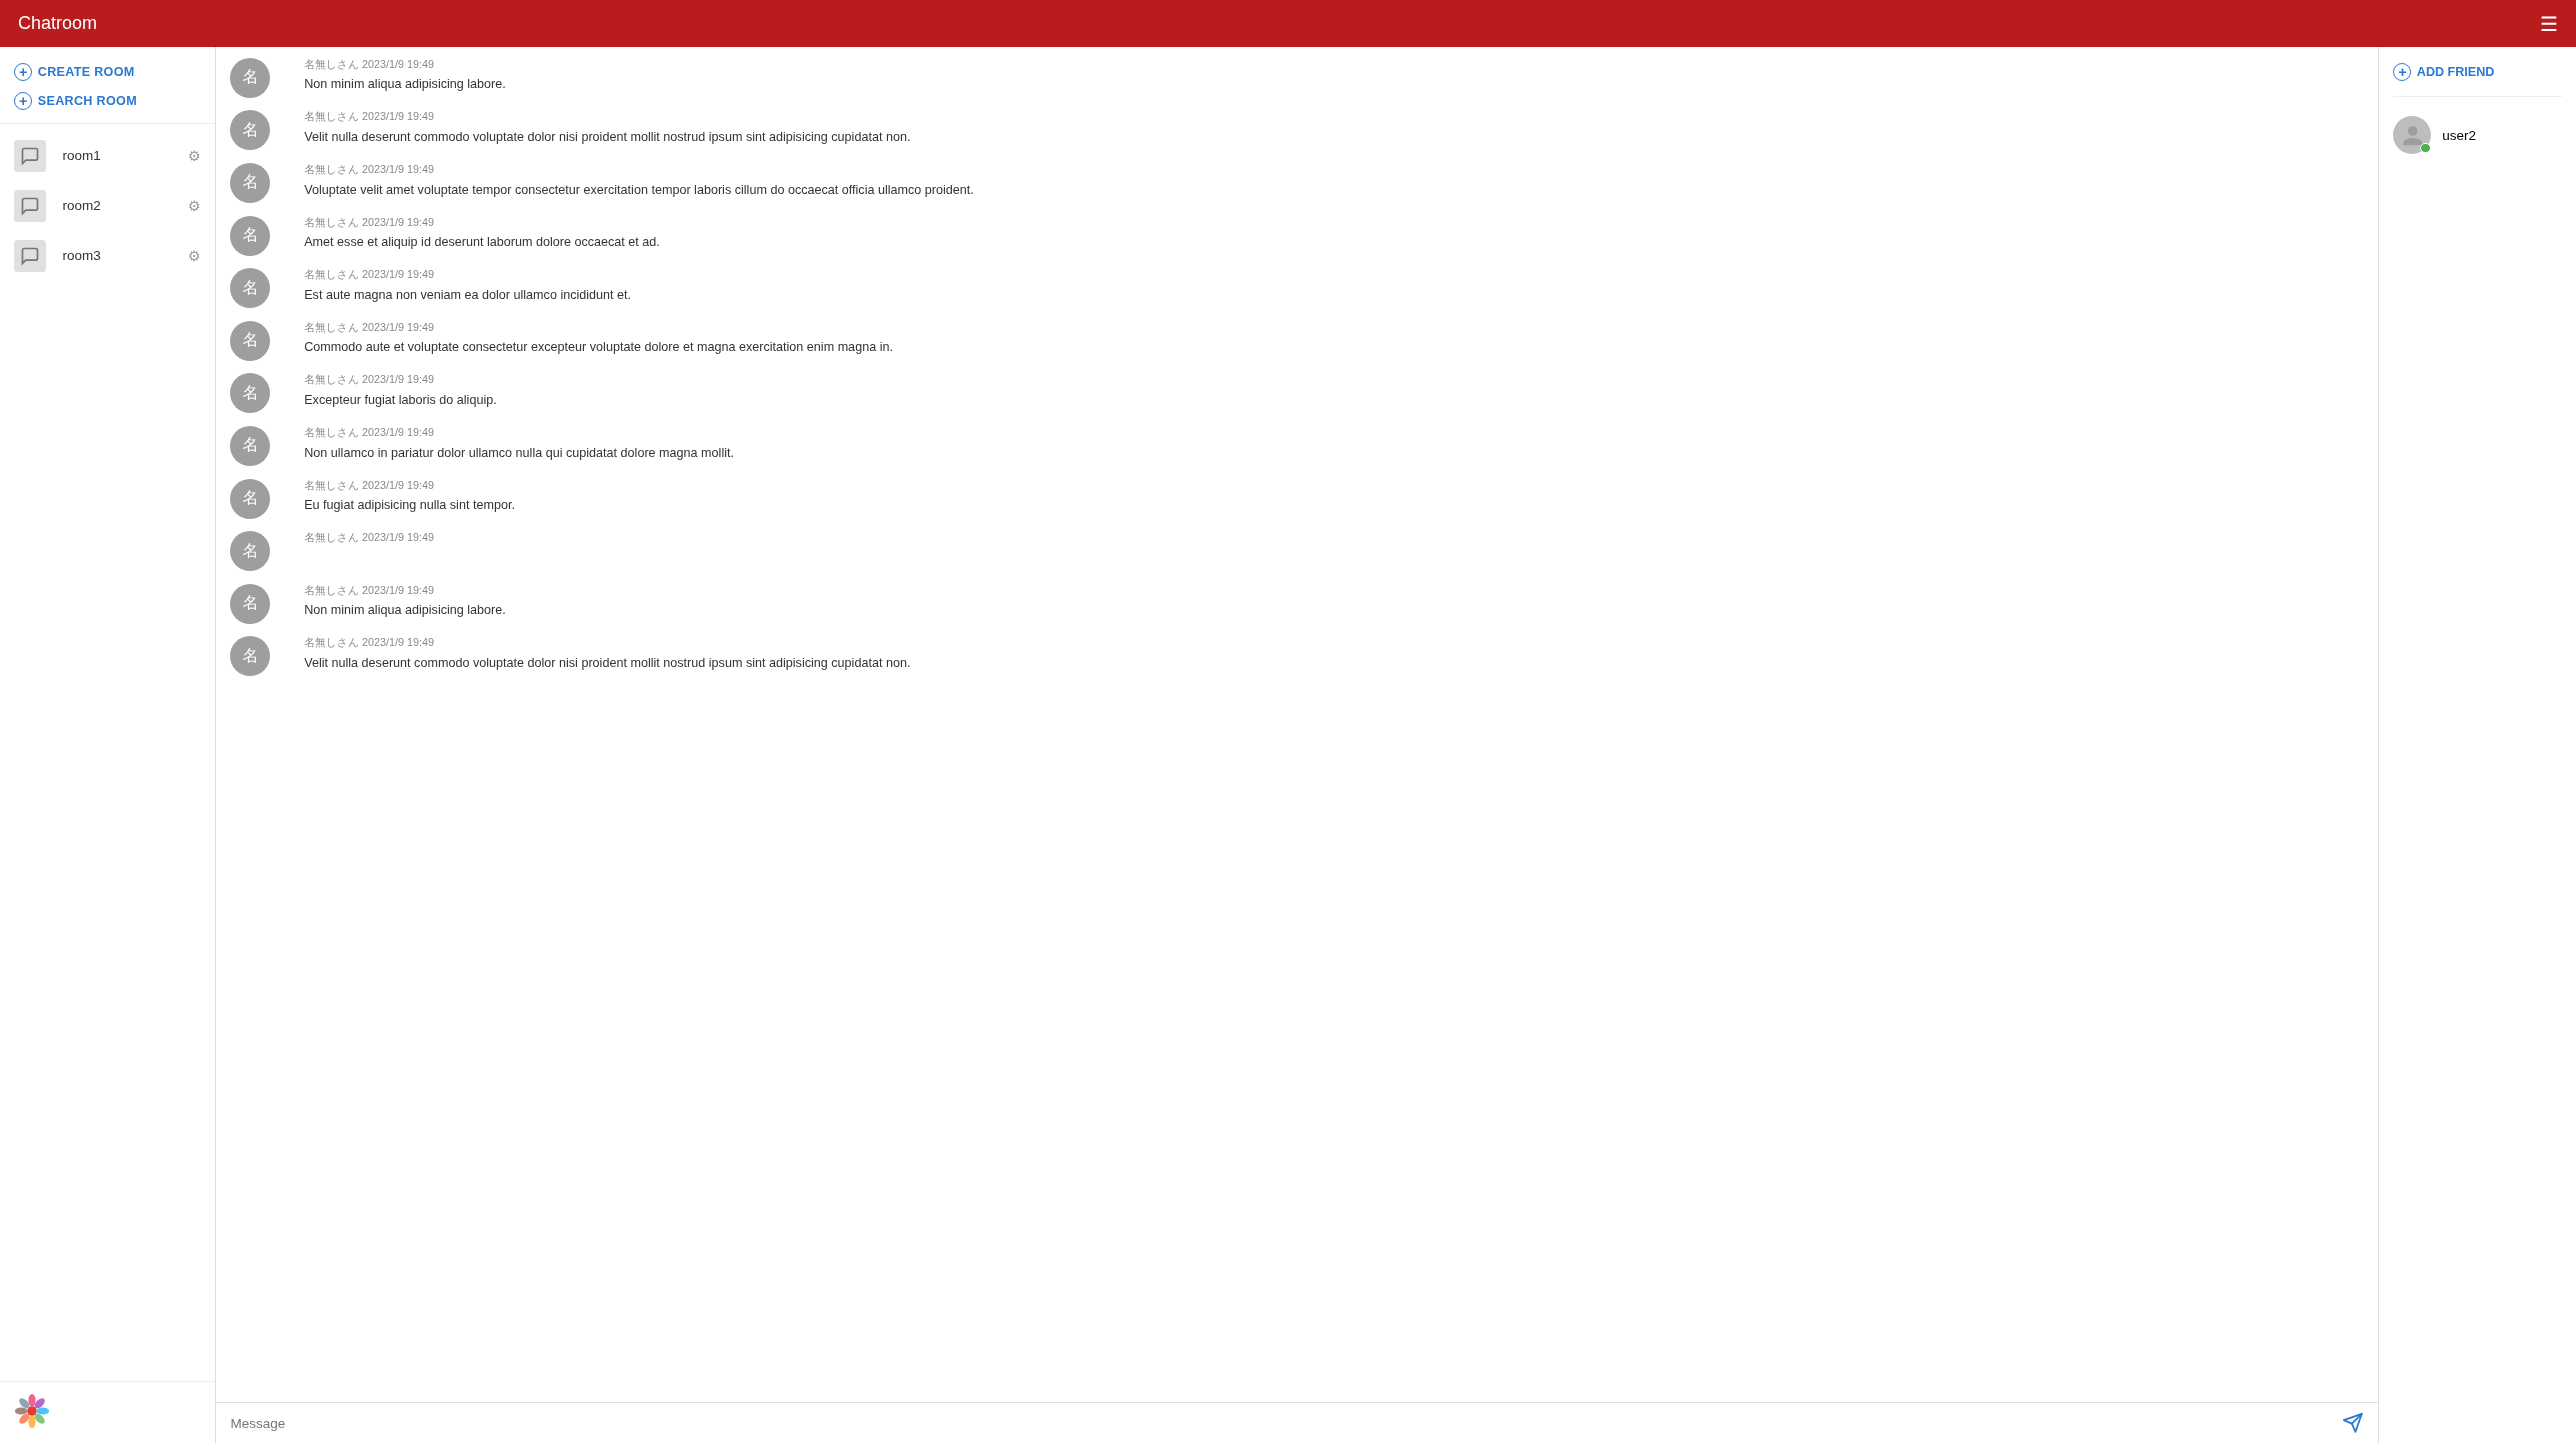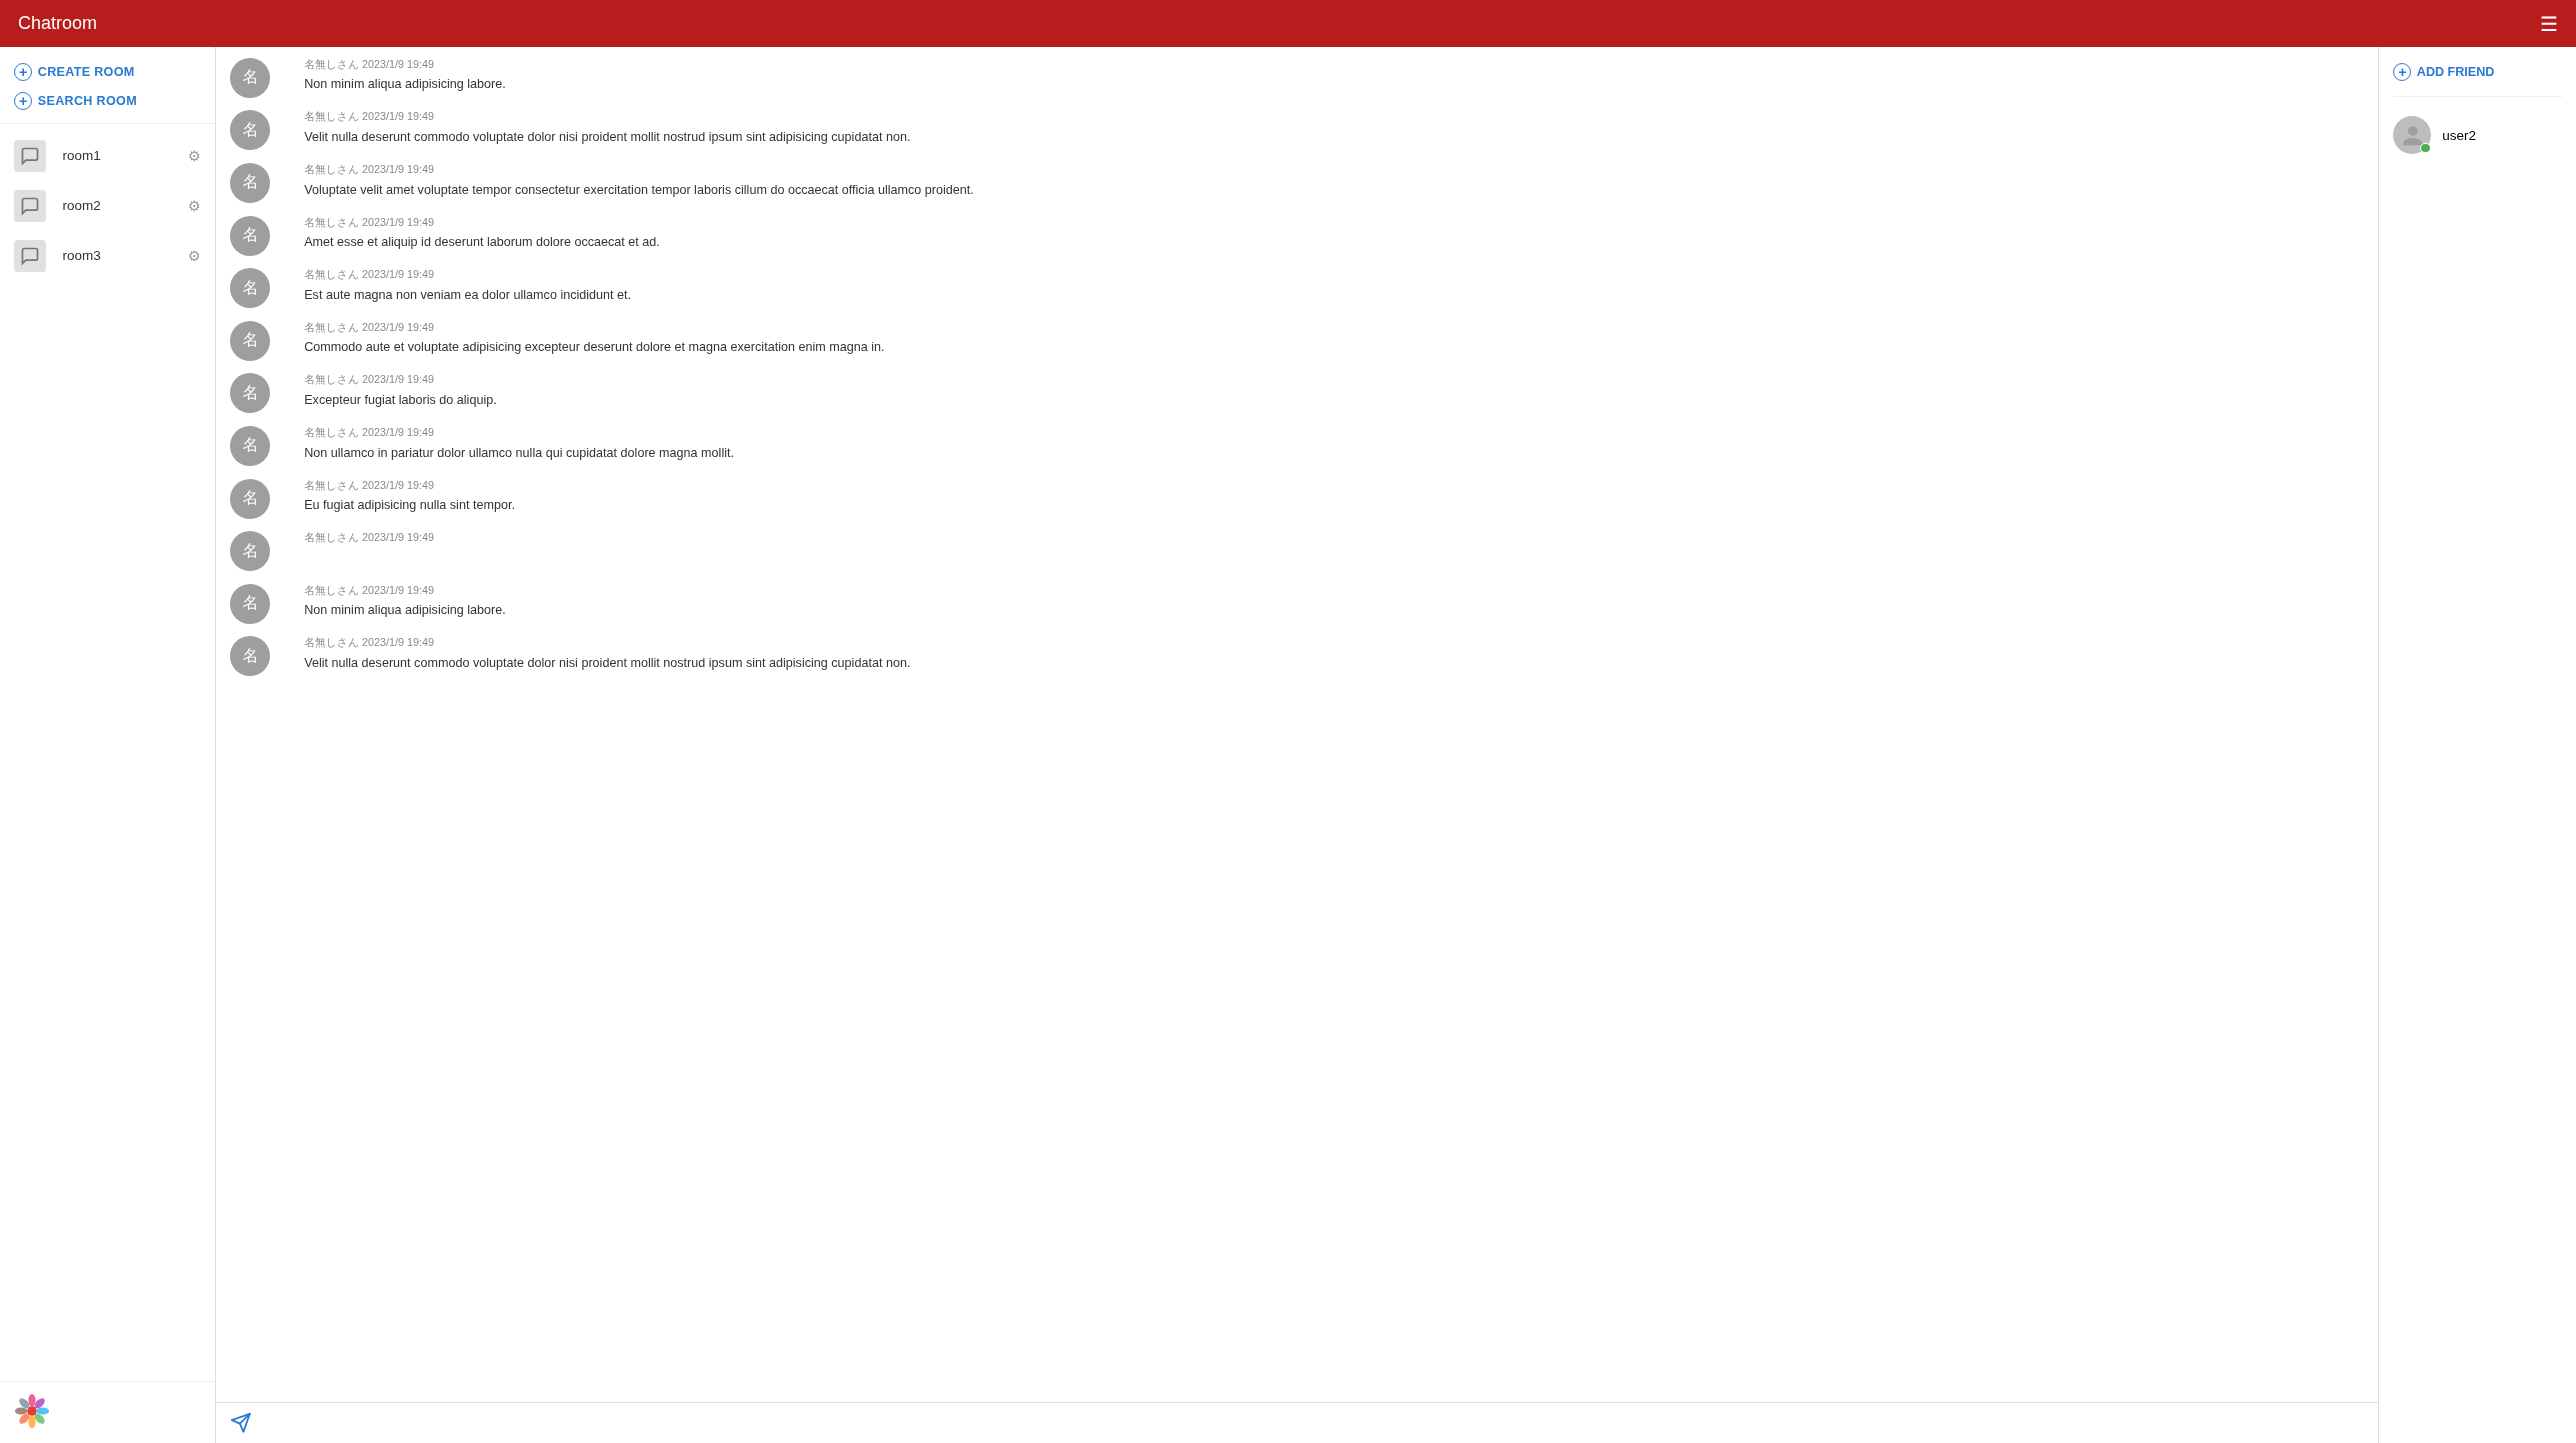--- a/index.html
+++ b/index.html
@@ -300,21 +300,21 @@
       <div class="avatar">名</div>
       <div class="message-content">
         <div class="message-meta">名無しさん 2023/1/9 19:49</div>
         <div class="message-text">Est aute magna non veniam ea dolor ullamco incididunt et.</div>
       </div>
     </div>
         <div class="message-item">
       <div class="avatar">名</div>
       <div class="message-content">
         <div class="message-meta">名無しさん 2023/1/9 19:49</div>
-        <div class="message-text">Commodo aute et voluptate adipisicing excepteur deserunt dolore et magna exercitation enim magna in.</div>
+        <div class="message-text">Commodo aute et voluptate consectetur excepteur voluptate dolore et magna exercitation enim magna in.</div>
       </div>
     </div>
         <div class="message-item">
       <div class="avatar">名</div>
       <div class="message-content">
         <div class="message-meta">名無しさん 2023/1/9 19:49</div>
         <div class="message-text">Excepteur fugiat laboris do aliquip.</div>
       </div>
     </div>
         <div class="message-item">
@@ -347,20 +347,21 @@
         <div class="message-item">
       <div class="avatar">名</div>
       <div class="message-content">
         <div class="message-meta">名無しさん 2023/1/9 19:49</div>
         <div class="message-text">Velit nulla deserunt commodo voluptate dolor nisi proident mollit nostrud ipsum sint adipisicing cupidatat non.</div>
       </div>
     </div>
       </div>
 
     <div class="message-input-area">
+      <input class="message-input" type="text" placeholder="Message" style="">
       <button class="send-btn">
         <svg width="21.6" height="21.6" viewBox="0 0 24 24" fill="none" stroke="#2979d4" stroke-width="2" stroke-linecap="round" stroke-linejoin="round">
           <line x1="22" y1="2" x2="11" y2="13"></line>
           <polygon points="22 2 15 22 11 13 2 9 22 2"></polygon>
         </svg>
       </button>
     </div>
   </main>
 
   <aside class="right-sidebar">

